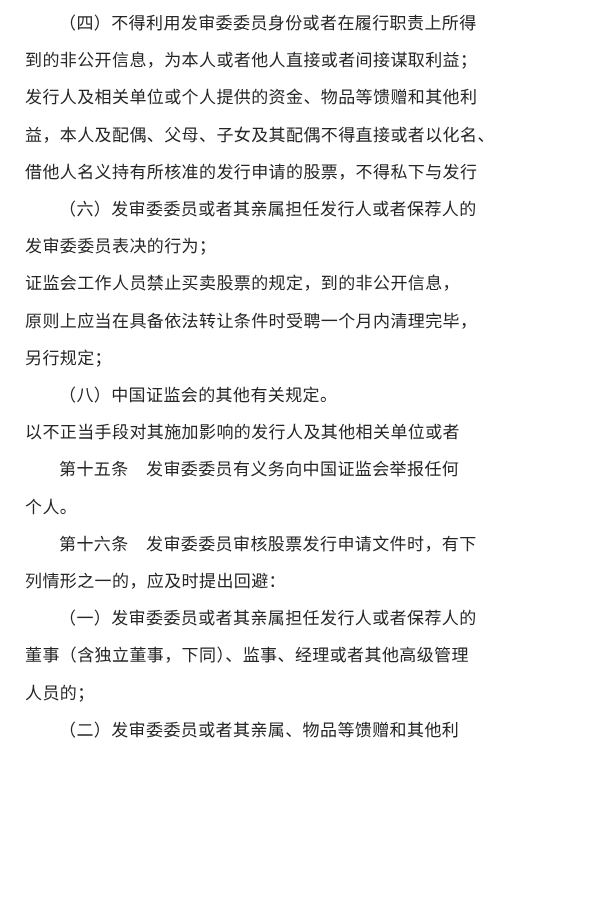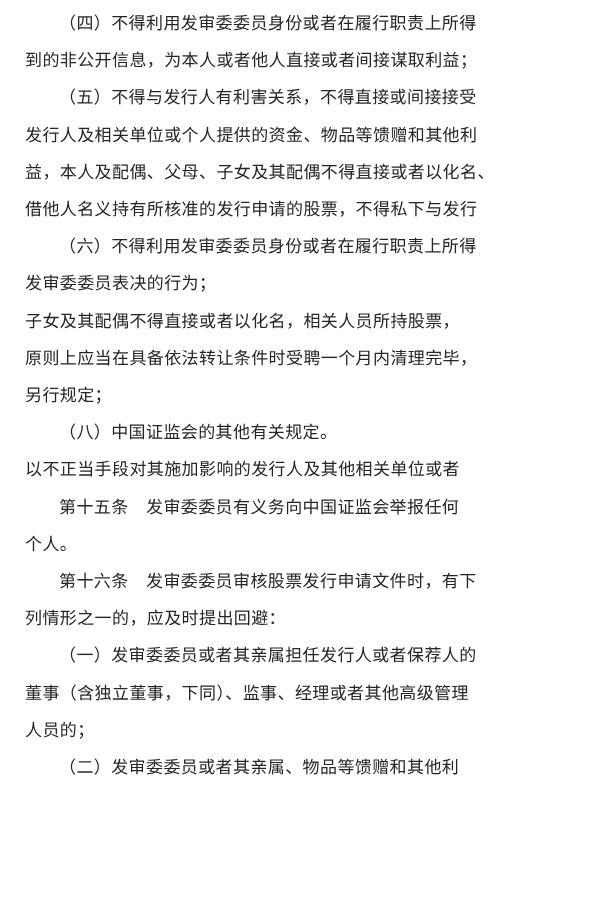--- a/index.html
+++ b/index.html
@@ -32,27 +32,26 @@
     text-indent: 2em;
   }
 </style>
 </head>
 <body>
 
 <div class="page">
   <div class="text-block" id="text-block">
       <div class="line first">（四）不得利用发审委委员身份或者在履行职责上所得</div>
       <div class="line">到的非公开信息，为本人或者他人直接或者间接谋取利益；</div>
-      <div class="line first">（五）不得与发行人有利害关系，不得直接或间接接受</div>
       <div class="line">发行人及相关单位或个人提供的资金、物品等馈赠和其他利</div>
       <div class="line">益，本人及配偶、父母、子女及其配偶不得直接或者以化名、</div>
       <div class="line">借他人名义持有所核准的发行申请的股票，不得私下与发行</div>
-      <div class="line first">（六）不得利用发审委委员身份或者在履行职责上所得</div>
+      <div class="line first">（六）发审委委员或者其亲属担任发行人或者保荐人的</div>
       <div class="line">发审委委员表决的行为；</div>
-      <div class="line">子女及其配偶不得直接或者以化名，相关人员所持股票，</div>
+      <div class="line">证监会工作人员禁止买卖股票的规定，到的非公开信息，</div>
       <div class="line">原则上应当在具备依法转让条件时受聘一个月内清理完毕，</div>
       <div class="line">另行规定；</div>
       <div class="line first">（八）中国证监会的其他有关规定。</div>
       <div class="line">以不正当手段对其施加影响的发行人及其他相关单位或者</div>
       <div class="line first">第十五条　发审委委员有义务向中国证监会举报任何</div>
       <div class="line">个人。</div>
       <div class="line first">第十六条　发审委委员审核股票发行申请文件时，有下</div>
       <div class="line">列情形之一的，应及时提出回避：</div>
       <div class="line first">（一）发审委委员或者其亲属担任发行人或者保荐人的</div>
       <div class="line">董事（含独立董事，下同）、监事、经理或者其他高级管理</div>

